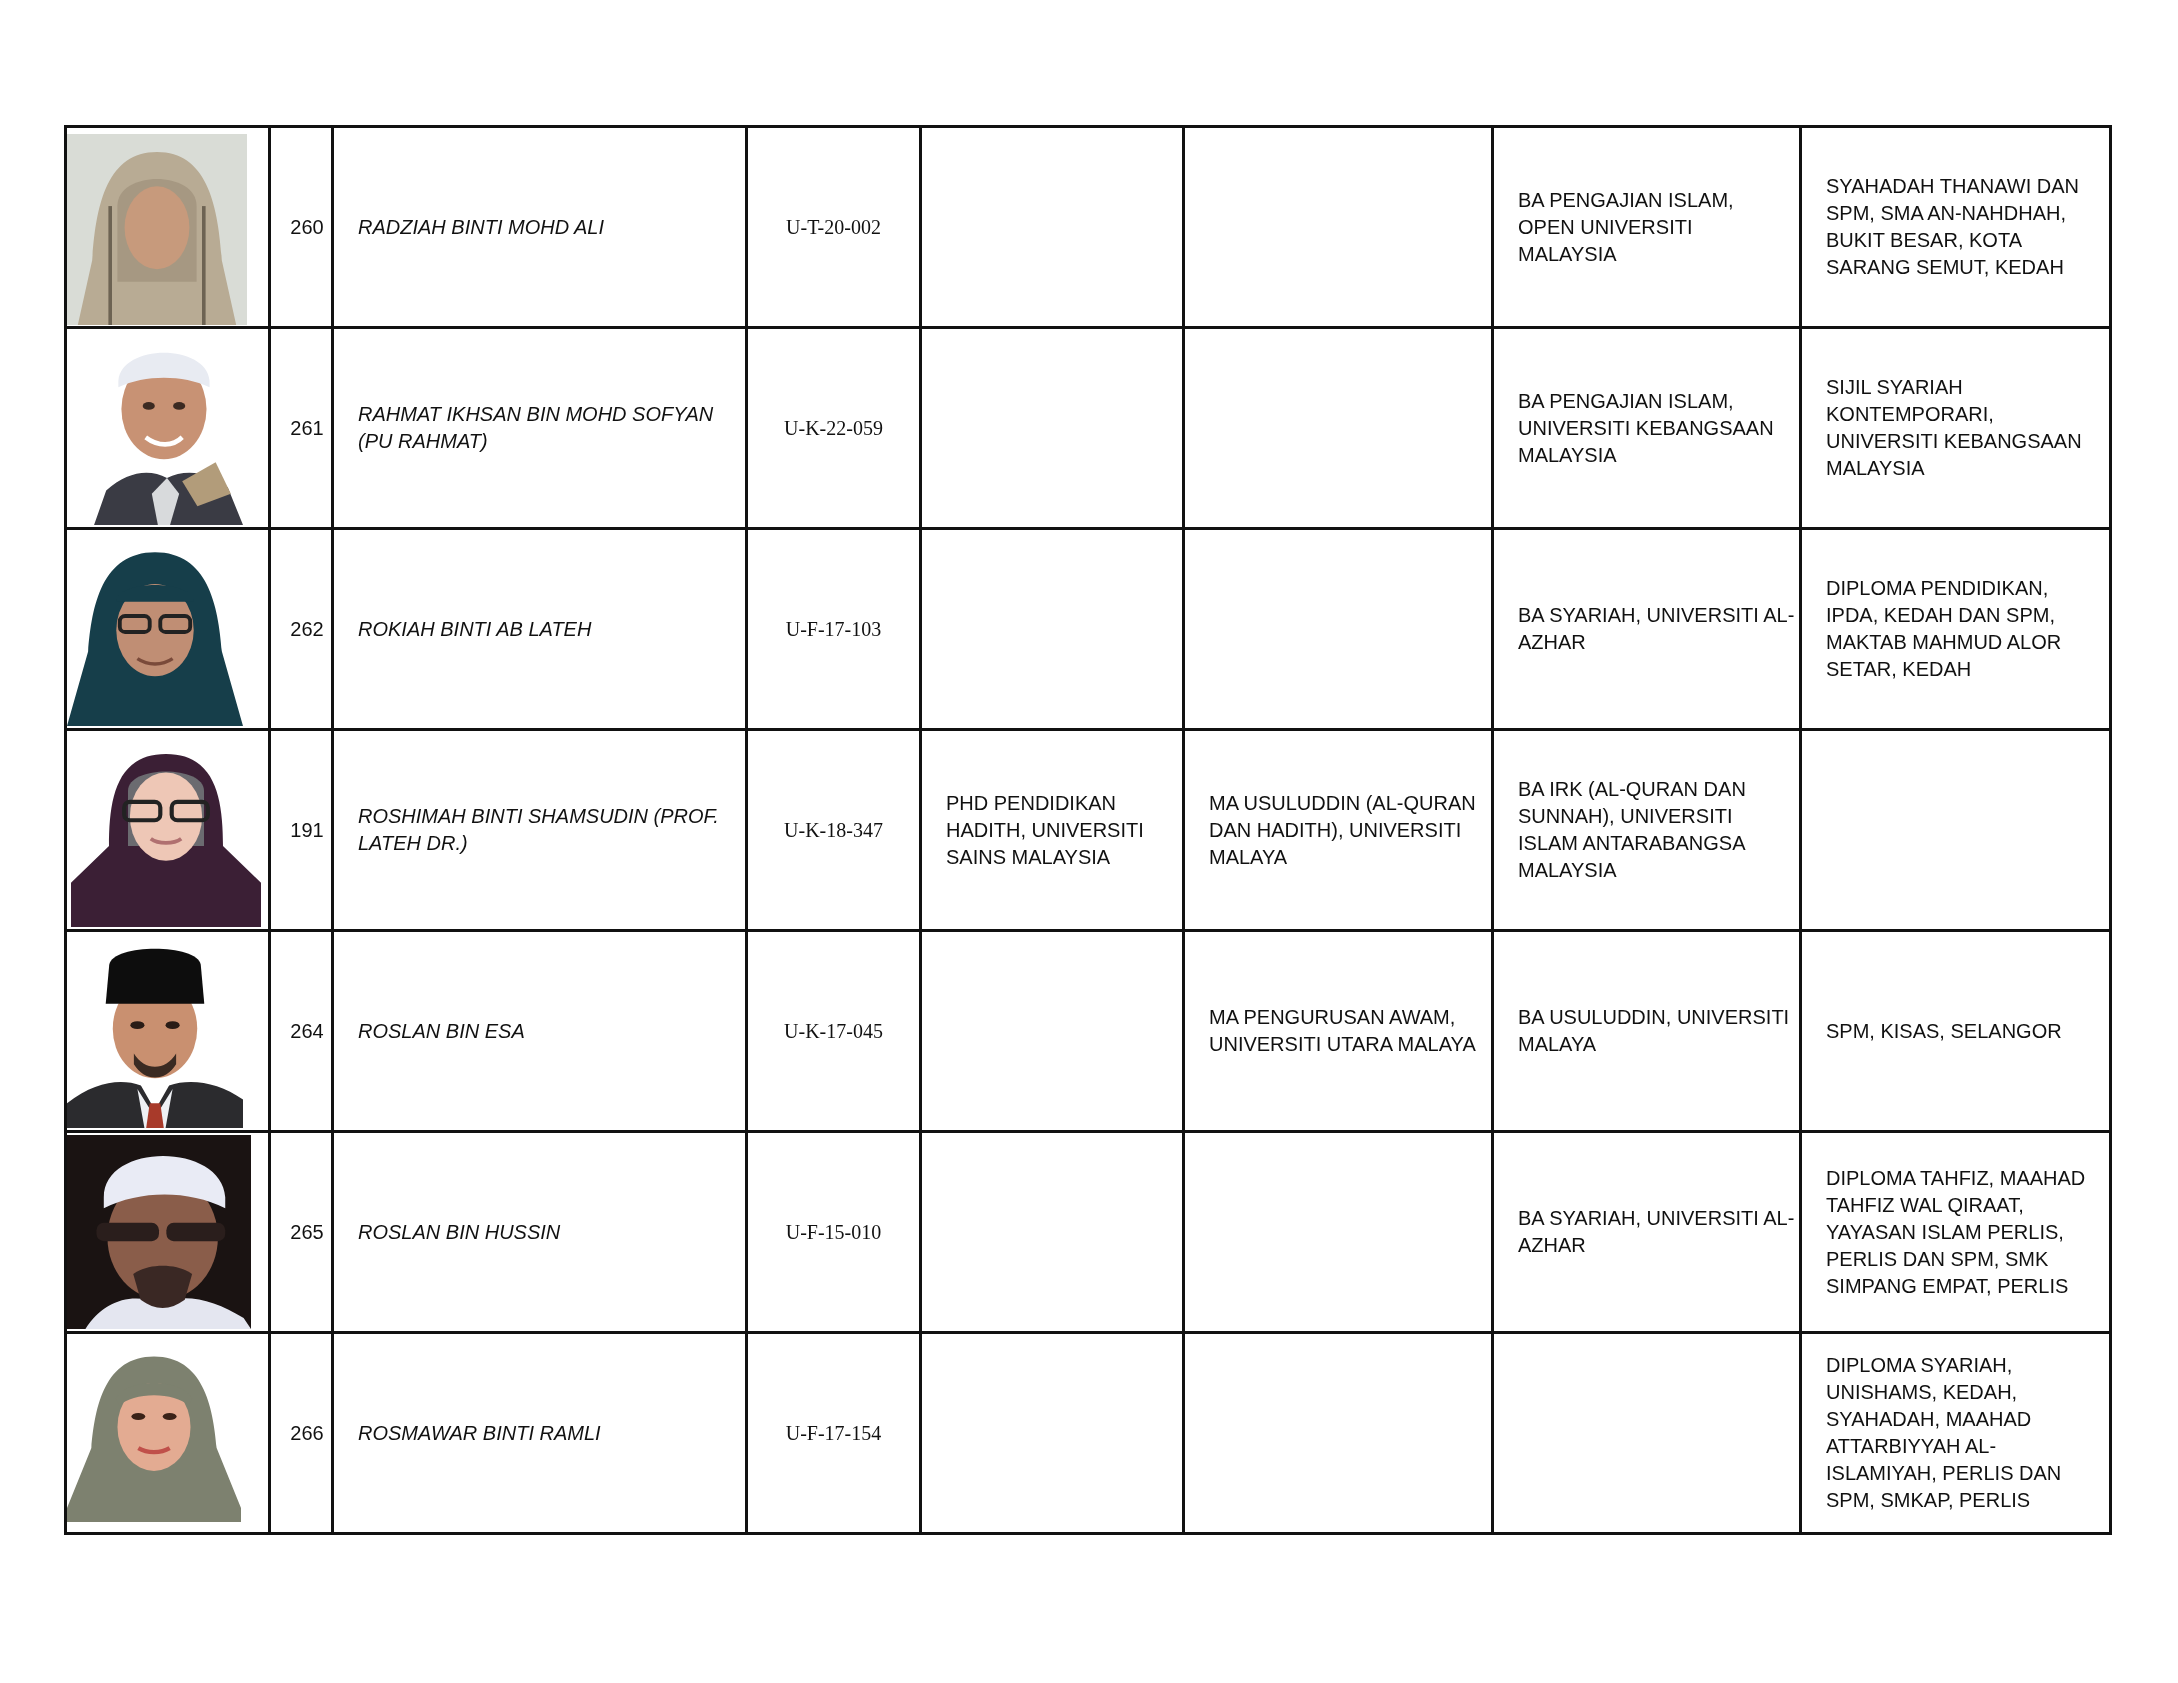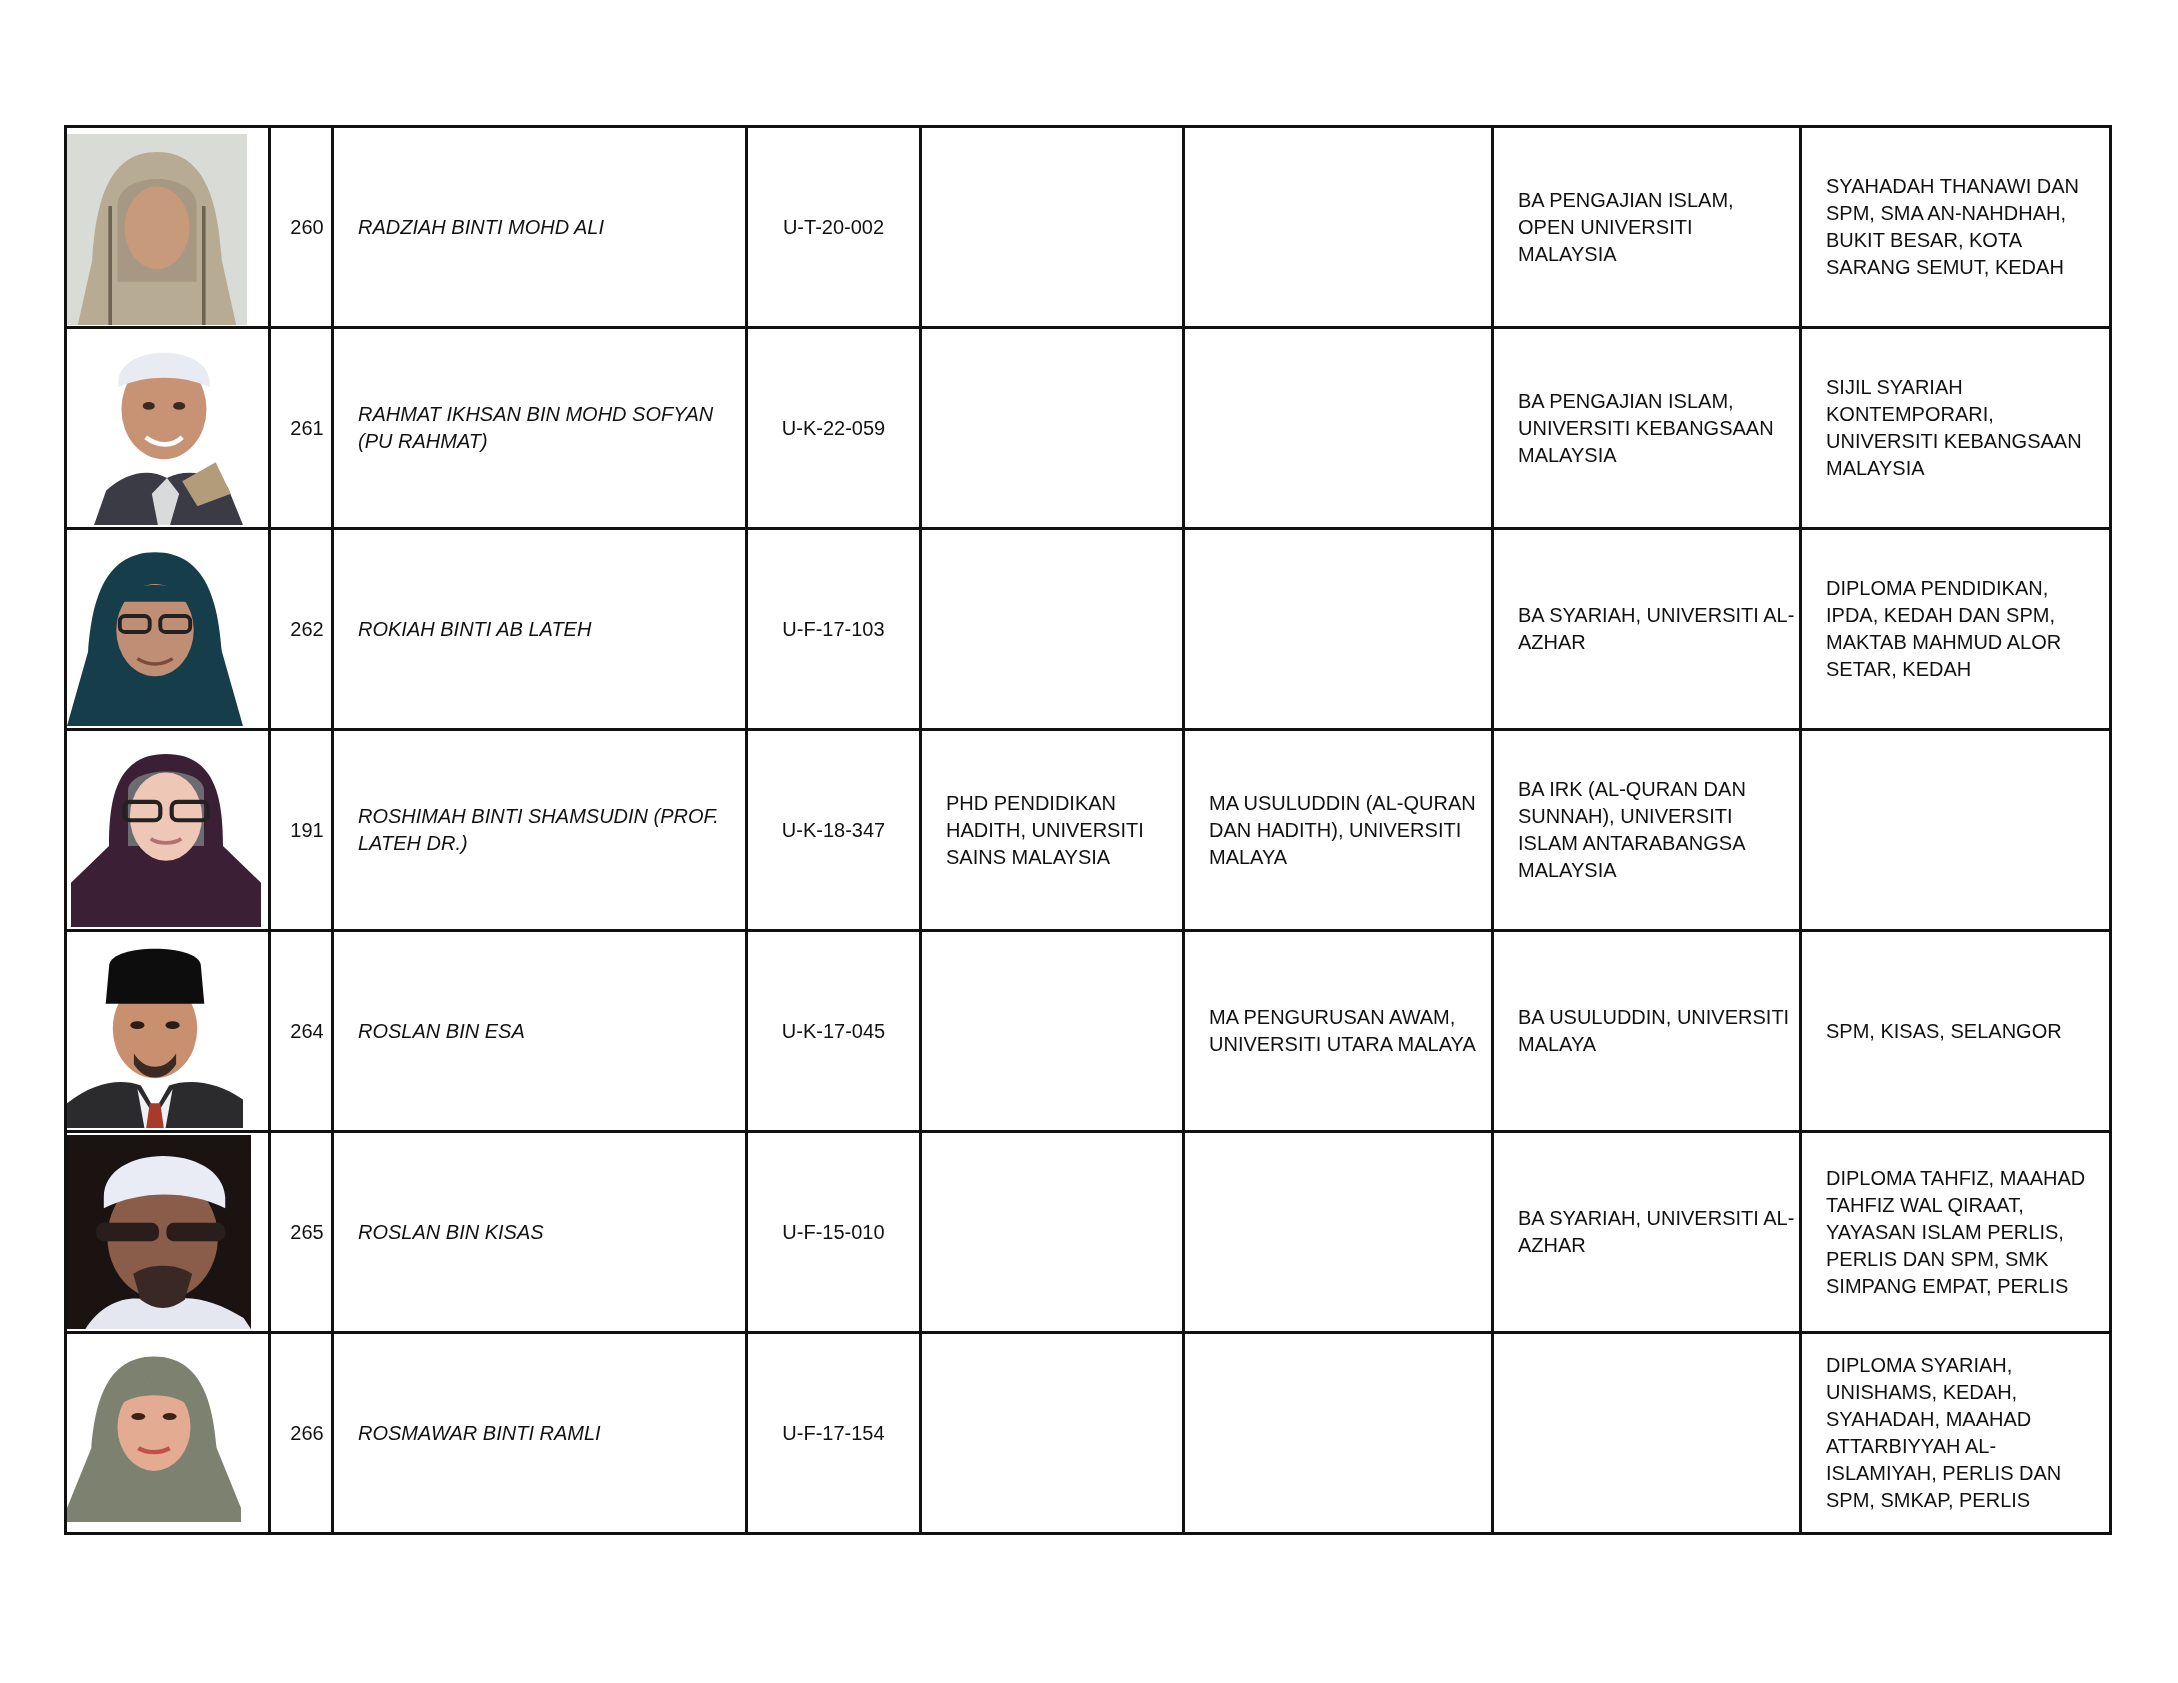--- a/index.html
+++ b/index.html
@@ -47,21 +47,21 @@
     col.c-ba    { width: 308px; }
     col.c-other { width: 310px; }
 
     td.photo-cell { position: relative; }
     td.num-cell {
       font-size: 22px;
       text-align: center;
       padding-left: 12px !important;
     }
     td.name-cell { padding-left: 24px !important; padding-right: 6px !important; font-style: italic; }
-    td.id-cell { text-align: center; }
+    td.id-cell { text-align: center; font-family: Liberation Serif, serif; }
     td.text-cell { padding-left: 24px !important; padding-right: 4px !important; }
 
     .photo {
       position: absolute;
       overflow: hidden;
     }
     .photo svg { display: block; width: 100%; height: 100%; }
   </style>
 </head>
 <body>
@@ -206,21 +206,21 @@
               <path d="M10 106 C20 90 36 86 50 92 C64 86 80 90 96 100 L100 106 Z" fill="#e4e6f0"></path>
               <ellipse cx="52" cy="56" rx="30" ry="34" fill="#8a5d4a"></ellipse>
               <path d="M20 34 C20 4 84 4 86 34 L86 40 C66 30 40 30 20 40 Z" fill="#e9ebf5"></path>
               <rect x="16" y="48" width="34" height="10" rx="4" fill="#2a1e1c"></rect>
               <rect x="54" y="48" width="32" height="10" rx="4" fill="#2a1e1c"></rect>
               <path d="M36 76 C44 70 60 70 68 76 L64 90 C56 96 48 96 40 90 Z" fill="#3a2824"></path>
             </svg>
           </div>
         </td>
         <td class="num-cell">265</td>
-        <td class="name-cell">ROSLAN BIN KISAS</td>
+        <td class="name-cell">ROSLAN BIN HUSSIN</td>
         <td class="id-cell">U-F-15-010</td>
         <td class="text-cell"></td>
         <td class="text-cell"></td>
         <td class="text-cell">BA SYARIAH, UNIVERSITI AL-AZHAR</td>
         <td class="text-cell">DIPLOMA TAHFIZ, MAAHAD TAHFIZ WAL QIRAAT, YAYASAN ISLAM PERLIS, PERLIS DAN SPM, SMK SIMPANG EMPAT, PERLIS</td>
       </tr>
 
       <tr>
         <td class="photo-cell">
           <div class="photo" style="left:0px;top:12px;width:174px;height:176px;">

